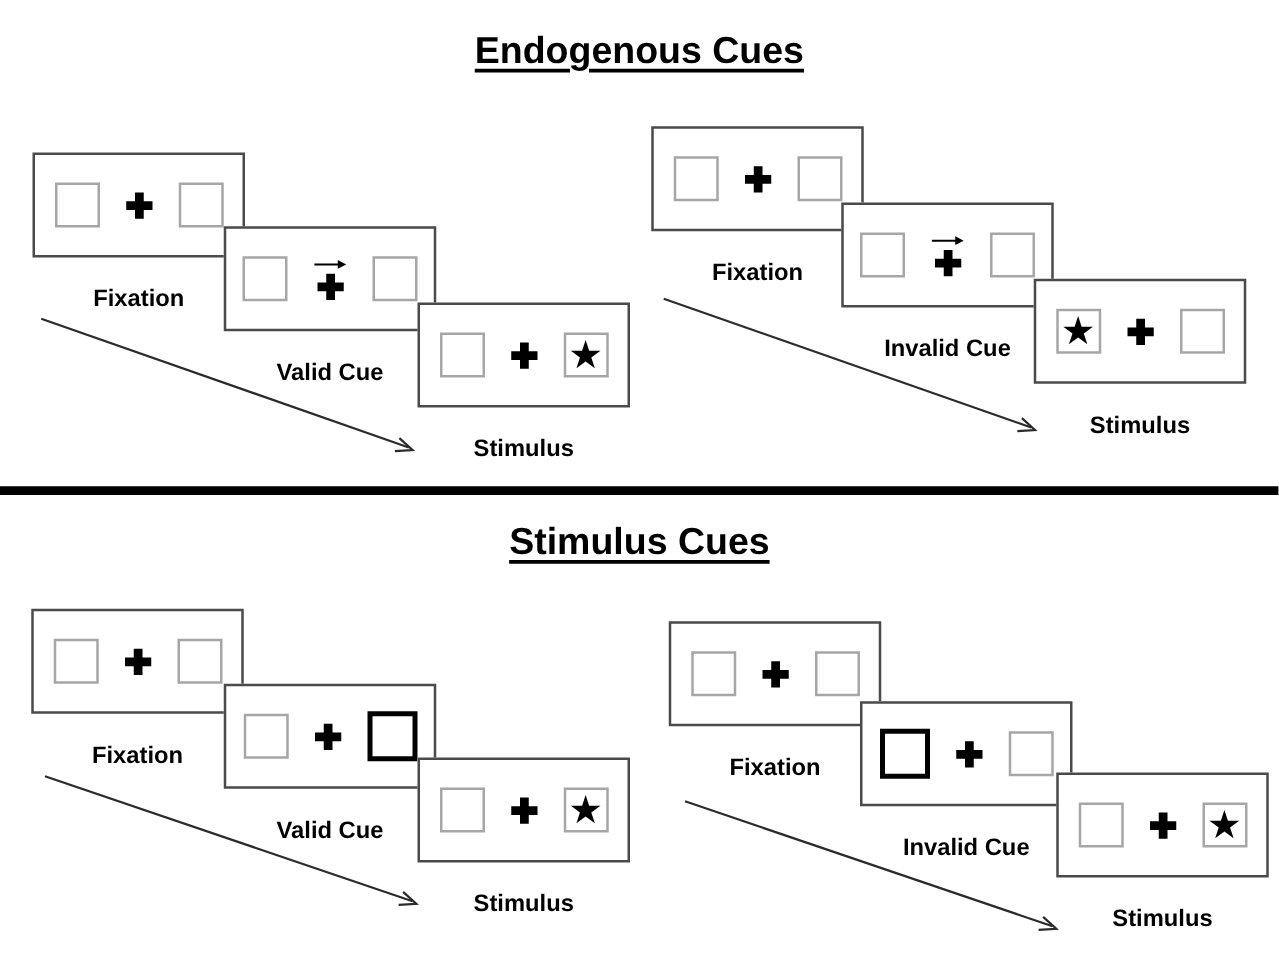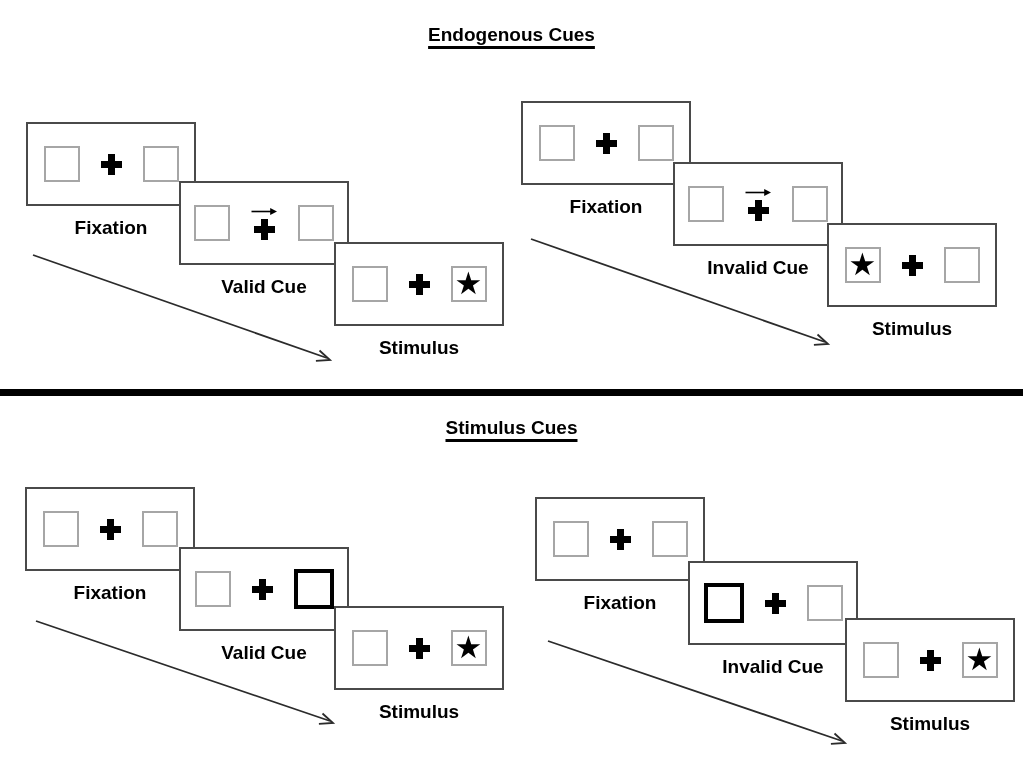--- a/index.html
+++ b/index.html
@@ -2,42 +2,42 @@
 <html><head>
 <meta charset="utf-8">
 <style>
   html,body { margin:0; padding:0; background:#ffffff; }
   .canvas {
     position:relative; width:1023px; height:767px; background:#ffffff;
     font-family:"Liberation Sans", sans-serif; color:#000; overflow:hidden;
   }
   .section-title {
     position:absolute; left:0; width:100%; text-align:center;
-    font-size:19px; font-weight:bold;
+    font-size:30px; font-weight:bold;
     text-decoration:underline; text-decoration-thickness:3px; text-underline-offset:5px;
   }
   .divider { position:absolute; left:0; width:100%; height:7px; background:#000000; }
   .step { position:absolute; width:170px; }
   .panel {
     position:relative; width:170px; height:84px; background:#ffffff;
     border:2px solid #4a4a4a; box-sizing:border-box;
     display:flex; align-items:center; justify-content:center; gap:21px;
   }
   .sq {
     width:36px; height:36px; box-sizing:border-box; background:#ffffff;
     border:2px solid #a6a6a6; display:flex; align-items:center; justify-content:center;
   }
   .sq.cue { width:40px; height:40px; border:4px solid #000000; }
   .star { font-size:31px; line-height:1; color:#000000; transform:translateY(-1px); }
   .plus { position:relative; width:21px; height:21px; flex:none; }
   .plus::before { content:""; position:absolute; left:0; top:7px; width:21px; height:7px; background:#000; }
   .plus::after  { content:""; position:absolute; left:7px; top:0; width:7px; height:21px; background:#000; }
   .plus-col { display:flex; flex-direction:column; align-items:center; gap:2px; flex:none; }
   .step-label {
-    margin-top:11px; width:100%; text-align:center;
+    margin-top:23px; width:100%; text-align:center;
     font-size:19px; font-weight:bold; white-space:nowrap;
   }
   .diag { position:absolute; z-index:0; }
 </style>
 </head>
 <body>
 
 <div class="canvas">
 
   <div class="section-title" style="top:24px">Endogenous Cues</div>

